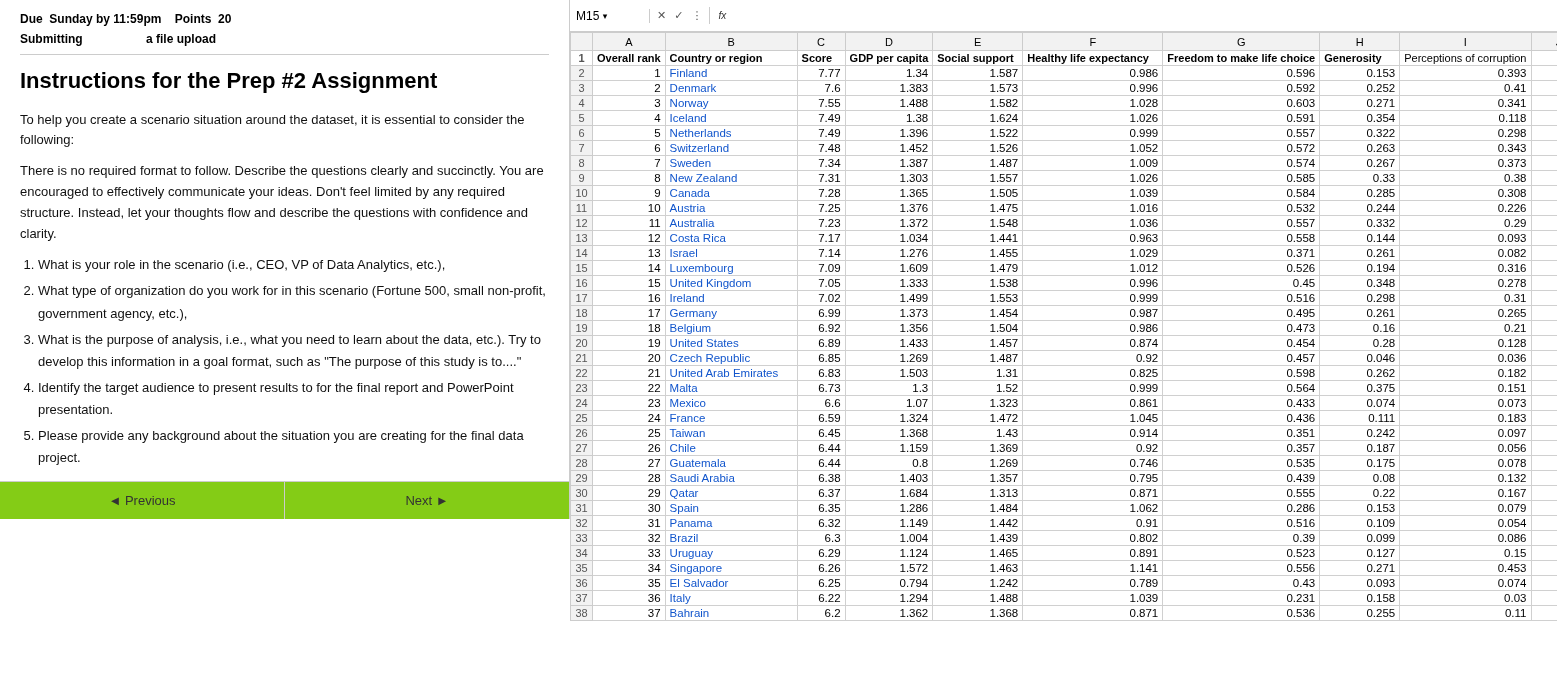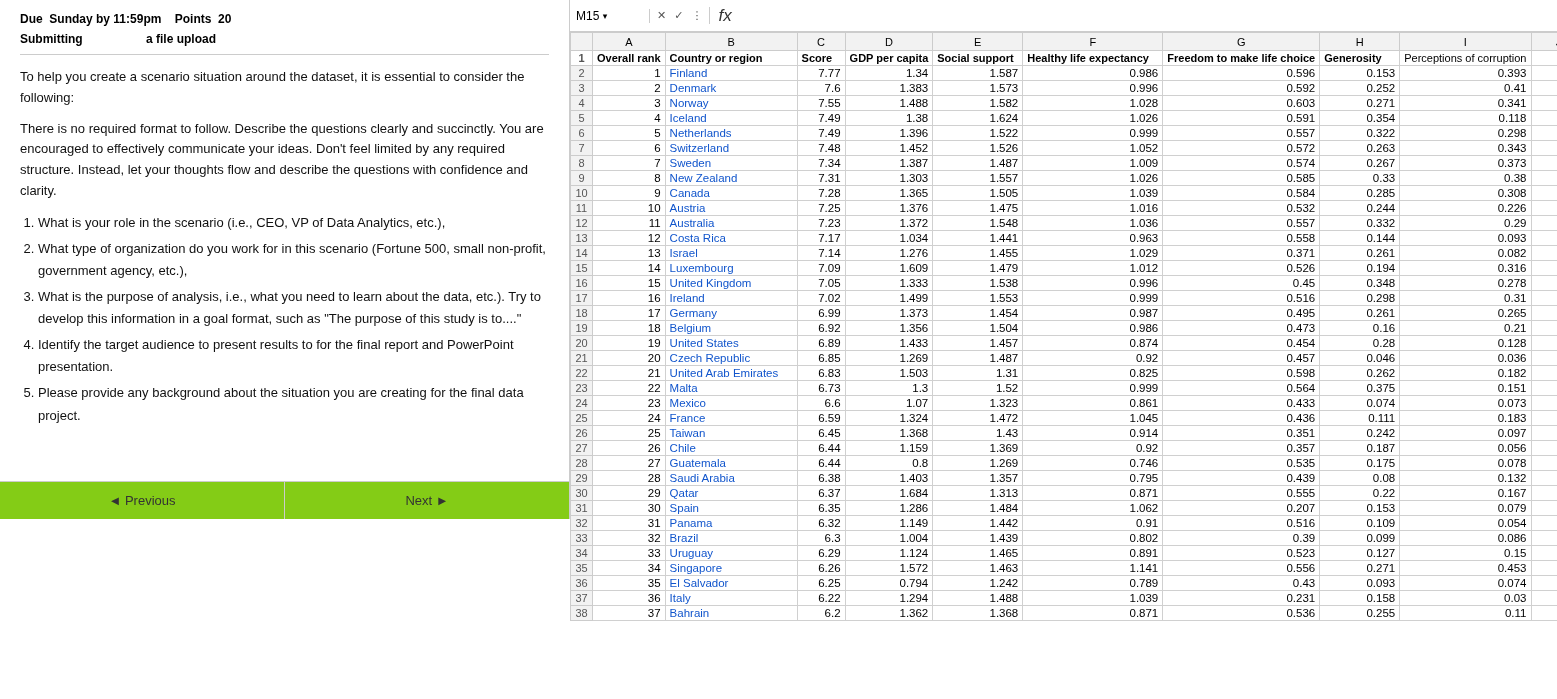--- a/index.html
+++ b/index.html
@@ -102,21 +102,21 @@
     }
     .formula-icon {
       font-size: 11px;
       color: #555;
       cursor: pointer;
       padding: 2px 3px;
     }
     .formula-fx {
       padding: 0 8px;
       font-style: italic;
-      font-size: 17px;
+      font-size: 10px;
       color: #333;
     }
 
     
     .spreadsheet {
       flex: 1;
       overflow: auto;
     }
     table {
       border-collapse: collapse;
@@ -178,20 +178,21 @@
         &nbsp;&nbsp;
         <span class="label">Points</span>
         &nbsp;<span>20</span>
       </div>
     </div>
     <div class="meta-row">
       <span class="label">Submitting</span>
       &nbsp;<span>a file upload</span>
     </div>
     <hr class="divider">
+    <div class="assignment-title">Instructions for the Prep #2 Assignment</div>
     <p class="instructions-text">To help you create a scenario situation around the dataset, it is essential to consider the following:</p>
     <p class="instructions-text">There is no required format to follow. Describe the questions clearly and succinctly. You are encouraged to effectively communicate your ideas. Don't feel limited by any required structure. Instead, let your thoughts flow and describe the questions with confidence and clarity.</p>
     <ol class="instructions-list">
       <li><span>What is your role in the scenario (i.e., CEO, VP of Data Analytics, etc.),</span></li>
       <li><span>What type of organization do you work for in this scenario (Fortune 500, small non-profit, government agency, etc.),</span></li>
       <li><span>What is the purpose of analysis, i.e., what you need to learn about the data, etc.). Try to develop this information in a goal format, such as "The purpose of this study is to...."</span></li>
       <li><span>Identify the target audience to present results to for the final report and PowerPoint presentation.</span></li>
       <li><span>Please provide any background about the situation you are creating for the final data project.</span></li>
     </ol>
   </div>
@@ -641,21 +642,21 @@
             <td></td>
           </tr>
           <tr>
             <td class="row-num">31</td>
             <td class="data-cell">30</td>
             <td class="text-cell blue-text">Spain</td>
             <td class="data-cell">6.35</td>
             <td class="data-cell">1.286</td>
             <td class="data-cell">1.484</td>
             <td class="data-cell">1.062</td>
-            <td class="data-cell">0.207</td>
+            <td class="data-cell">0.286</td>
             <td class="data-cell">0.153</td>
             <td class="data-cell">0.079</td>
             <td></td>
           </tr>
           <tr>
             <td class="row-num">32</td>
             <td class="data-cell">31</td>
             <td class="text-cell blue-text">Panama</td>
             <td class="data-cell">6.32</td>
             <td class="data-cell">1.149</td>

